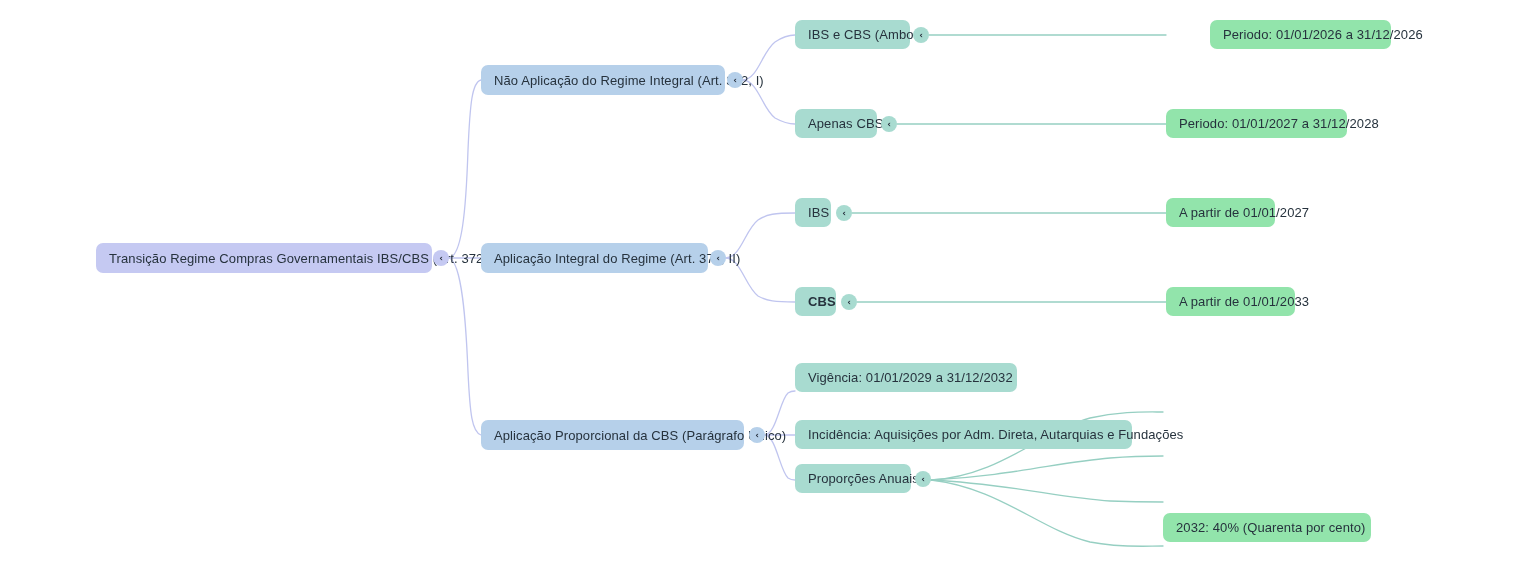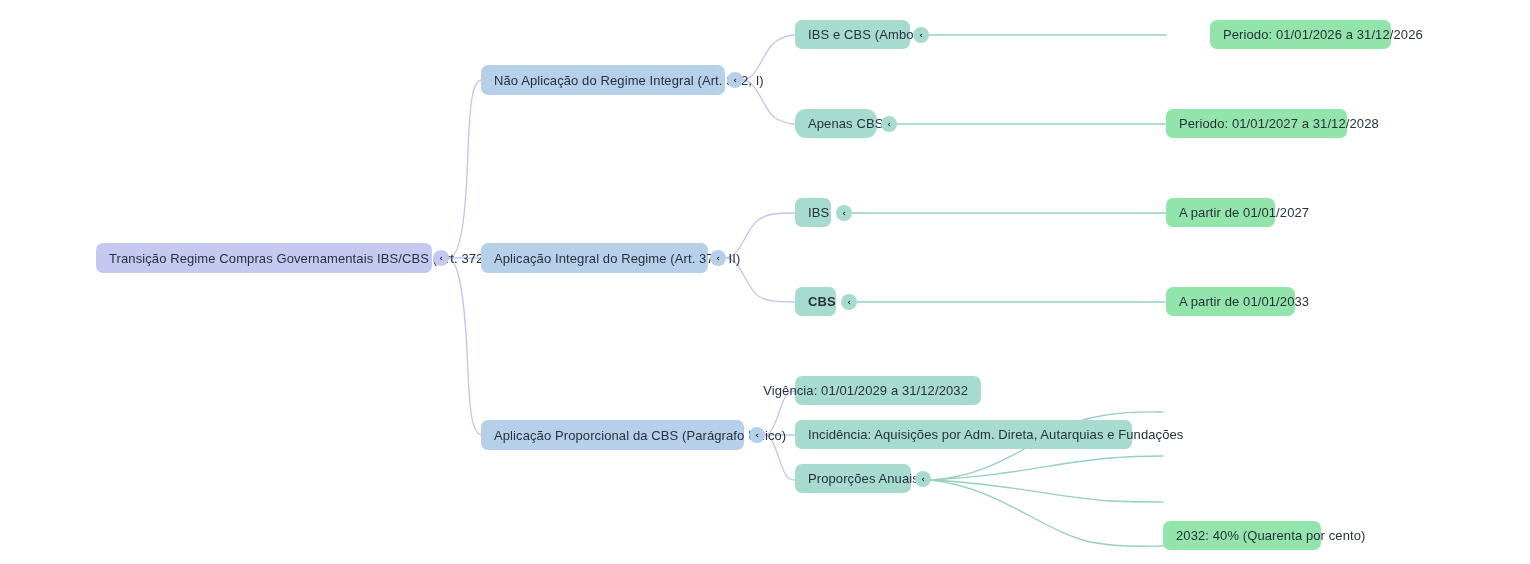--- a/index.html
+++ b/index.html
@@ -151,21 +151,21 @@
     <span class="node-label">IBS e CBS (Ambos)</span>
   </div>
   <div class="toggle toggle-green" style="left:913px; top:27px;">
     <span class="chev">‹</span>
   </div>
 
   <div class="node lvl-4" style="left:1166px; top:20px; width:181px;margin-left:44px;">
     <span class="node-label">Periodo: 01/01/2026 a 31/12/2026</span>
   </div>
 
-  <div class="node lvl-3" style="left:795px; top:109px; width:82px;border-radius:11px;">
+  <div class="node lvl-3" style="left:795px; top:109px; width:82px;">
     <span class="node-label">Apenas CBS</span>
   </div>
   <div class="toggle toggle-green" style="left:881px; top:116px;">
     <span class="chev">‹</span>
   </div>
 
   <div class="node lvl-4" style="left:1166px; top:109px; width:181px;">
     <span class="node-label">Periodo: 01/01/2027 a 31/12/2028</span>
   </div>
 
@@ -198,32 +198,32 @@
     <span class="node-label">A partir de 01/01/2033</span>
   </div>
 
   <div class="node lvl-2" style="left:481px; top:420px; width:263px;">
     <span class="node-label">Aplicação Proporcional da CBS (Parágrafo Único)</span>
   </div>
   <div class="toggle toggle-blue" style="left:749px; top:427px;">
     <span class="chev">‹</span>
   </div>
 
-  <div class="node lvl-3" style="left:795px; top:376px; width:186px;justify-content:flex-end;">
+  <div class="node lvl-3" style="left:795px; top:363px; width:222px;">
     <span class="node-label">Vigência: 01/01/2029 a 31/12/2032</span>
   </div>
 
   <div class="node lvl-3" style="left:795px; top:420px; width:337px;align-items:center;">
     <span class="node-label">Incidência: Aquisições por Adm. Direta, Autarquias e Fundações</span>
   </div>
 
   <div class="node lvl-3" style="left:795px; top:464px; width:116px;">
     <span class="node-label">Proporções Anuais</span>
   </div>
   <div class="toggle toggle-green" style="left:915px; top:471px;">
     <span class="chev">‹</span>
   </div>
 
-  <div class="node lvl-4" style="left:1163px; top:513px; width:158px;margin-top:8px;">
+  <div class="node lvl-4" style="left:1163px; top:513px; width:208px;">
     <span class="node-label">2032: 40% (Quarenta por cento)</span>
   </div>
 
 </div>
 
 </body></html>

